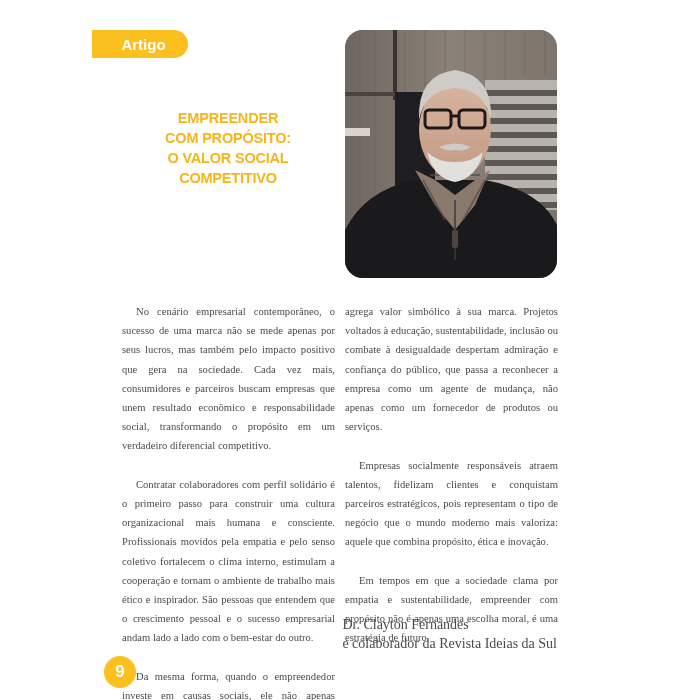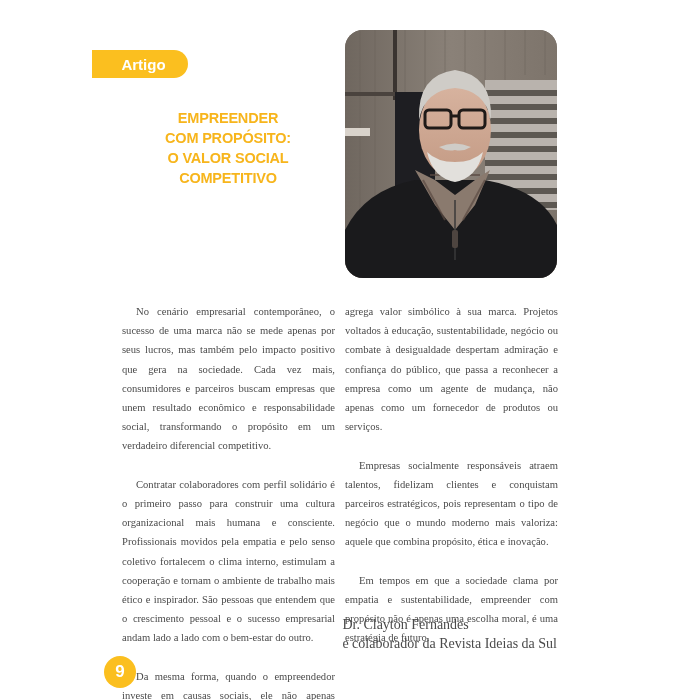--- a/index.html
+++ b/index.html
@@ -1,21 +1,21 @@
 <!DOCTYPE html>
 <html><head>
 <meta charset="utf-8">
 <style>
   html, body { margin: 0; padding: 0; background: #ffffff; }
   body { width: 680px; height: 700px; position: relative; overflow: hidden; font-family: "Liberation Serif", serif; }
   .tag {
     position: absolute; left: 92px; top: 30px; width: 96px; height: 28px;
     background: #fbbf1f; border-radius: 0 14px 14px 0;
     color: #fff; font-family: "Liberation Sans", sans-serif; font-weight: bold; font-size: 15px;
-    display: flex; align-items: center; justify-content: center; padding-left: 7px; box-sizing: border-box; margin-top: 20px;
+    display: flex; align-items: center; justify-content: center; padding-left: 7px; box-sizing: border-box;
   }
   .title {
     position: absolute; left: 123px; top: 108px; width: 210px;
     color: #f7b51c; font-family: "Liberation Sans", sans-serif; font-weight: bold;
     font-size: 14.5px; line-height: 20px; letter-spacing: -0.2px; margin: 0; text-align: center;
   }
   .title span { display: block; }
   .photo {
     position: absolute; left: 345px; top: 30px; width: 212px; height: 248px;
     border-radius: 18px; overflow: hidden; background: #7a7068;
@@ -116,21 +116,21 @@
   </svg>
 </div>
 
 <div class="col left">
   <p>No cenário empresarial contemporâneo, o sucesso de uma marca não se mede apenas por seus lucros, mas também pelo impacto positivo que gera na sociedade. Cada vez mais, consumidores e parceiros buscam empresas que unem resultado econômico e responsabilidade social, transformando o propósito em um verdadeiro diferencial competitivo.</p>
   <p>Contratar colaboradores com perfil solidário é o primeiro passo para construir uma cultura organizacional mais humana e consciente. Profissionais movidos pela empatia e pelo senso coletivo fortalecem o clima interno, estimulam a cooperação e tornam o ambiente de trabalho mais ético e inspirador. São pessoas que entendem que o crescimento pessoal e o sucesso empresarial andam lado a lado com o bem-estar do outro.</p>
   <p>Da mesma forma, quando o empreendedor investe em causas sociais, ele não apenas contribui para transformar realidades, mas também</p>
 </div>
 
 <div class="col right">
-  <p class="cont">agrega valor simbólico à sua marca. Projetos voltados à educação, sustentabilidade, negócio ou combate à desigualdade despertam admiração e confiança do público, que passa a reconhecer a empresa como um agente de mudança, não apenas como um fornecedor de produtos ou serviços.</p>
+  <p class="cont">agrega valor simbólico à sua marca. Projetos voltados à educação, sustentabilidade, inclusão ou combate à desigualdade despertam admiração e confiança do público, que passa a reconhecer a empresa como um agente de mudança, não apenas como um fornecedor de produtos ou serviços.</p>
   <p>Empresas socialmente responsáveis atraem talentos, fidelizam clientes e conquistam parceiros estratégicos, pois representam o tipo de negócio que o mundo moderno mais valoriza: aquele que combina propósito, ética e inovação.</p>
   <p>Em tempos em que a sociedade clama por empatia e sustentabilidade, empreender com propósito não é apenas uma escolha moral, é uma estratégia de futuro.</p>
 </div>
 
 <div class="sig">
   <div>Dr. Clayton Fernandes</div>
   <div>e colaborador da Revista Ideias da Sul</div>
 </div>
 
 <div class="pagenum">

